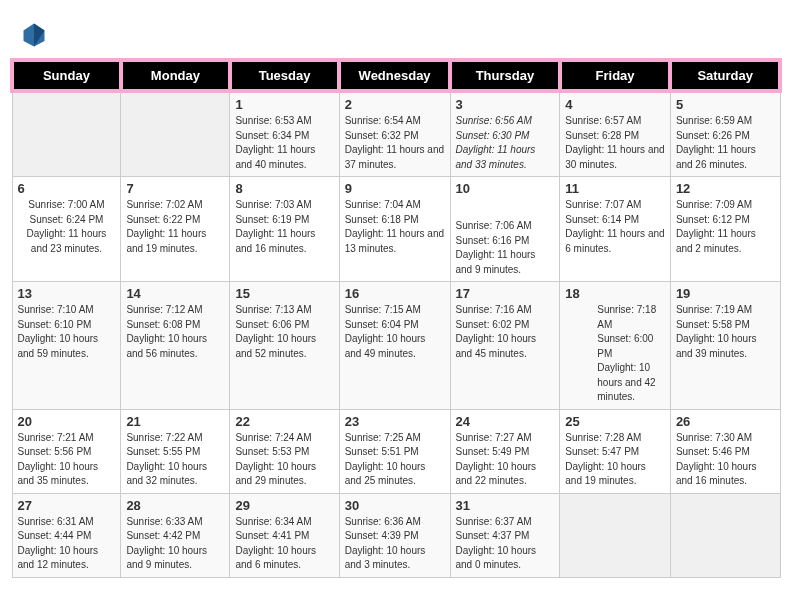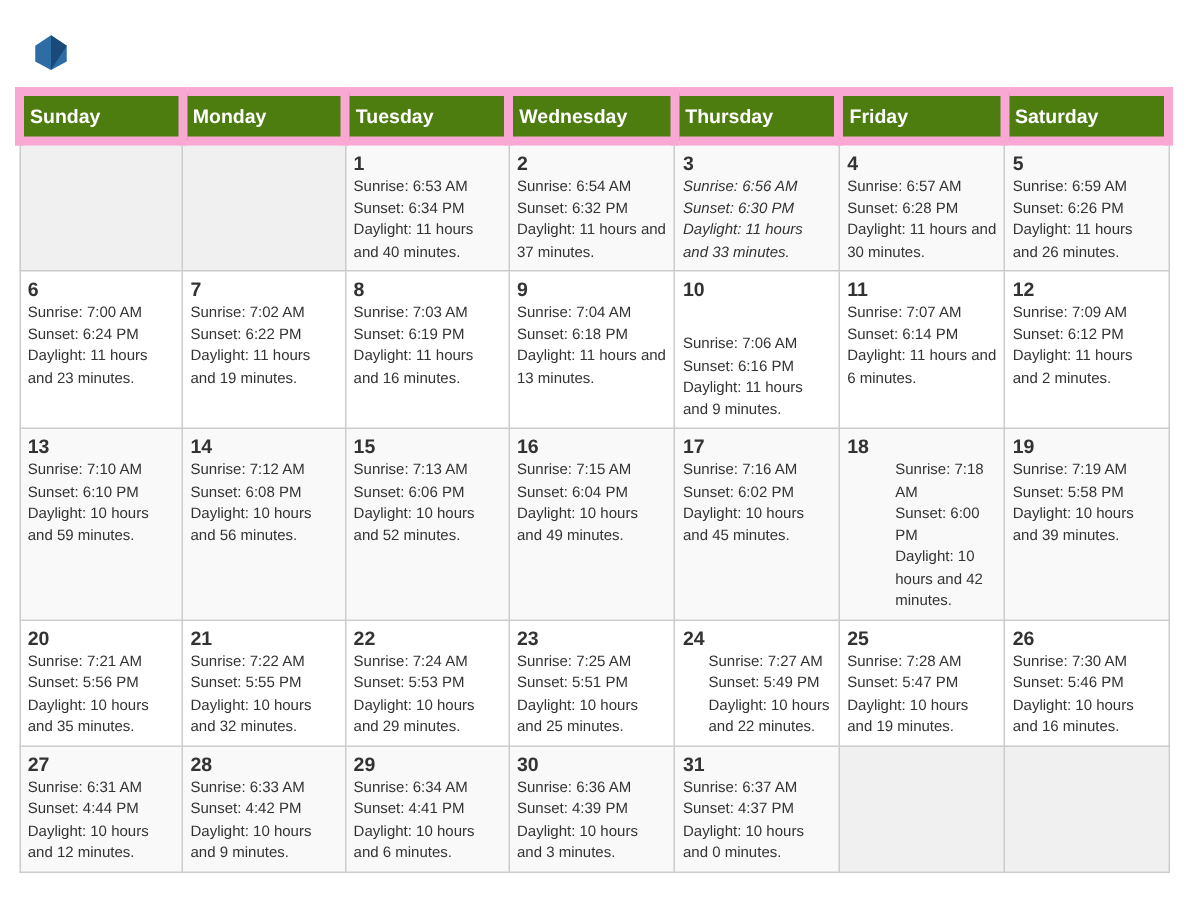--- a/index.html
+++ b/index.html
@@ -45,26 +45,26 @@
     .location-title {
       font-size: 15px;
       color: #555;
     }
     .calendar {
       width: 100%;
       border-collapse: collapse;
       margin-top: 5px;
     }
     .calendar thead tr th {
-      background-color: #4d7c0f;
+      background-color: #000000;
       color: #fff;
       padding: 6px 4px;
-      text-align: left;
+      text-align: center;
       font-size: 13px;
-      border: 6px solid #f9a8d4;
+      border: 4px solid #f9a8d4;
     }
     .calendar tbody tr td {
       vertical-align: top;
       border: 1px solid #ccc;
       padding: 4px 5px;
       font-size: 10.5px;
       color: #333;
       width: 113px;
       min-height: 80px;
       background: #fff;
@@ -149,21 +149,21 @@
         <td>
           <span class="day-number">5</span>
           <div class="day-info" style="white-space: pre-line;">Sunrise: 6:59 AM
 Sunset: 6:26 PM
 Daylight: 11 hours and 26 minutes.</div>
         </td>
       </tr>
       <tr>
         <td>
           <span class="day-number">6</span>
-          <div class="day-info" style="white-space: pre-line;">Sunrise: 7:00 AM
+          <div class="day-info" style="white-space: pre-line; text-align: center;">Sunrise: 7:00 AM
 Sunset: 6:24 PM
 Daylight: 11 hours and 23 minutes.</div>
         </td>
         <td>
           <span class="day-number">7</span>
           <div class="day-info" style="white-space: pre-line;">Sunrise: 7:02 AM
 Sunset: 6:22 PM
 Daylight: 11 hours and 19 minutes.</div>
         </td>
         <td>
@@ -261,21 +261,21 @@
 Daylight: 10 hours and 29 minutes.</div>
         </td>
         <td>
           <span class="day-number">23</span>
           <div class="day-info" style="white-space: pre-line;">Sunrise: 7:25 AM
 Sunset: 5:51 PM
 Daylight: 10 hours and 25 minutes.</div>
         </td>
         <td>
           <span class="day-number">24</span>
-          <div class="day-info" style="white-space: pre-line; margin-left: 17px;">Sunrise: 7:27 AM
+          <div class="day-info" style="white-space: pre-line;">Sunrise: 7:27 AM
 Sunset: 5:49 PM
 Daylight: 10 hours and 22 minutes.</div>
         </td>
         <td>
           <span class="day-number">25</span>
           <div class="day-info" style="white-space: pre-line;">Sunrise: 7:28 AM
 Sunset: 5:47 PM
 Daylight: 10 hours and 19 minutes.</div>
         </td>
         <td>

